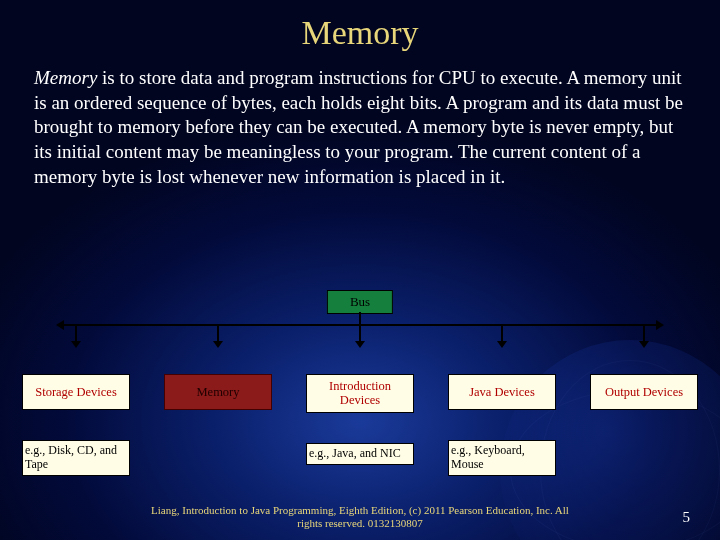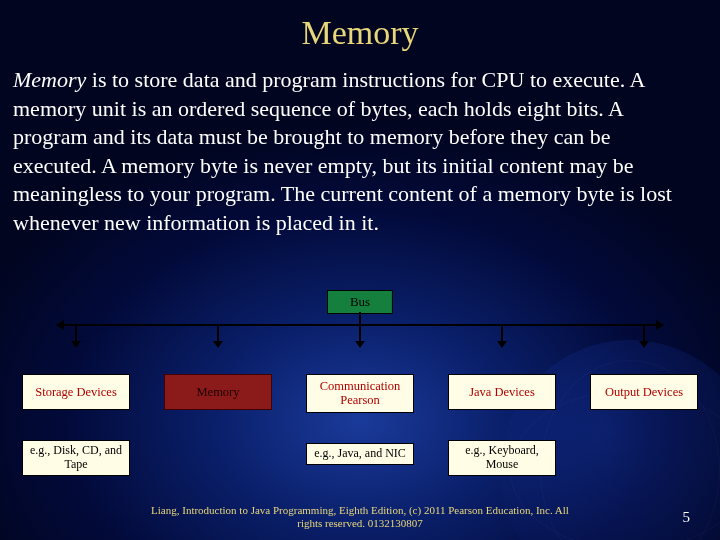--- a/index.html
+++ b/index.html
@@ -31,23 +31,23 @@
   .globe::before { inset: 20px 40px; }
   .globe::after { inset: 50px 10px; }
   .title {
     text-align: center;
     font-size: 34px;
     font-weight: normal;
     color: #e8d67a;
     padding-top: 14px;
   }
   .body-text {
-    font-size: 22px;
+    font-size: 19px;
     line-height: 1.3;
-    padding: 14px 28px 0 13px;
+    padding: 14px 28px 0 34px;
     font-style: normal;
   }
   .body-text .lead { font-style: italic; }
   .diagram {
     position: absolute;
     left: 22px;
     top: 290px;
     width: 676px;
     height: 170px;
   }
@@ -140,21 +140,21 @@
     background: #8b1a1a;
     color: #200000;
     border: 1px solid #400;
   }
   .ex-box {
     margin-top: 6px;
     background: #fffde6;
     border: 1px solid #000;
     color: #000;
     font-size: 12px;
-    text-align: center;
+    text-align: left;
     padding: 3px 2px;
     width: 100%;
     line-height: 1.15;
   }
   .footer {
     position: absolute;
     bottom: 10px;
     left: 0;
     right: 0;
     text-align: center;
@@ -192,21 +192,21 @@
         <div class="drop"></div>
         <div class="comp-box">Storage Devices</div>
         <div class="ex-box">e.g., Disk, CD, and Tape</div>
       </div>
       <div class="col">
         <div class="drop"></div>
         <div class="comp-box highlight">Memory</div>
       </div>
       <div class="col">
         <div class="drop"></div>
-        <div class="comp-box">Communication Pearson</div>
+        <div class="comp-box">Introduction Devices</div>
         <div class="ex-box">e.g., Java, and NIC</div>
       </div>
       <div class="col">
         <div class="drop"></div>
         <div class="comp-box">Java Devices</div>
         <div class="ex-box">e.g., Keyboard, Mouse</div>
       </div>
       <div class="col">
         <div class="drop"></div>
         <div class="comp-box">Output Devices</div>

